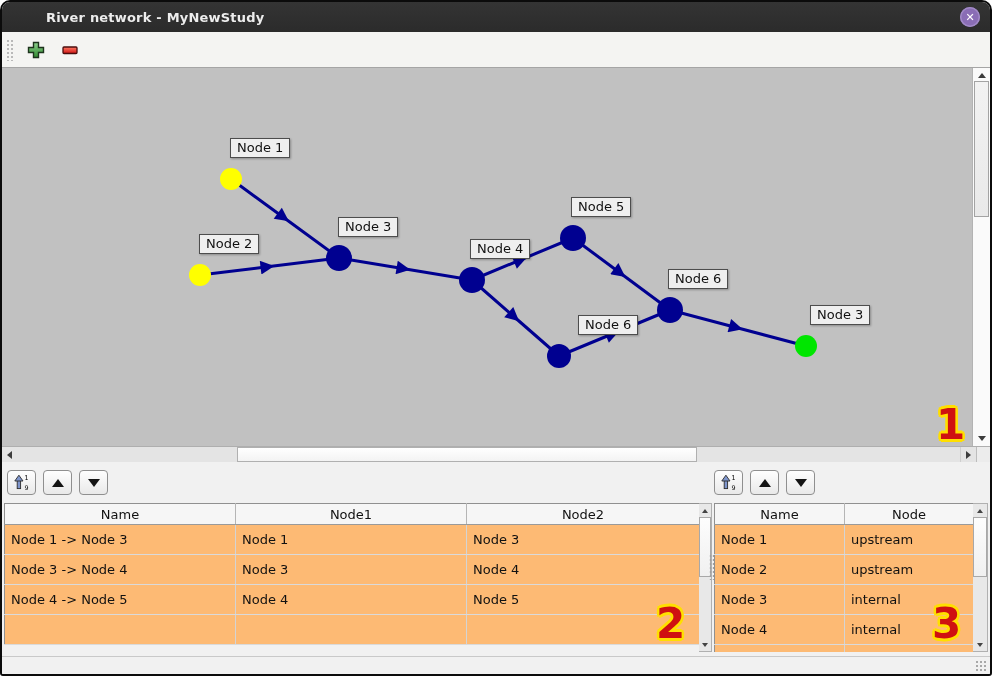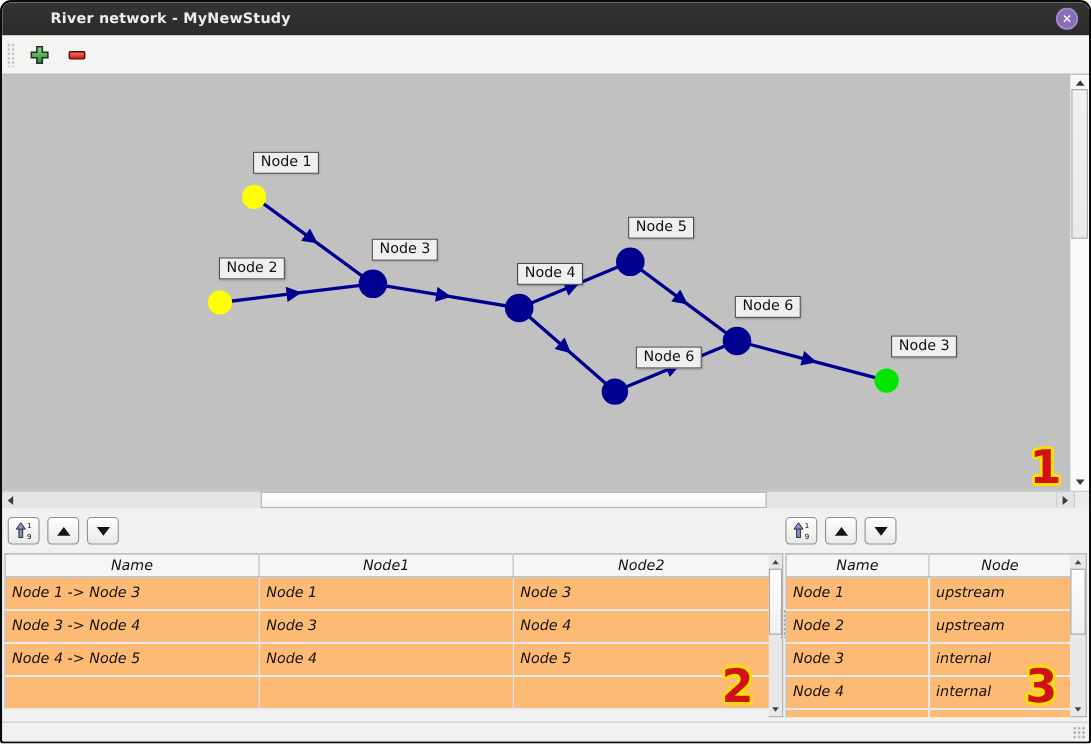--- a/index.html
+++ b/index.html
@@ -98,21 +98,21 @@
           border:1px solid #909090; height:141px; align-self:flex-start; }
   .grid th {
     height:21px; font-weight:normal; text-align:center; background:#f6f6f6;
     border-right:1px solid #b5b5b5; border-bottom:1px solid #9a9a9a; overflow:hidden;
   }
   .grid td {
     height:30px; padding-left:6px; text-align:left; background:#fdba74;
     border-right:1px solid #d4d4d4; border-bottom:1px solid #dadada;
     overflow:hidden; white-space:nowrap;
   }
-  .twrap-clip { overflow:hidden; height:149px;font-style:italic; }
+  .twrap-clip { overflow:hidden; height:149px; }
 
   
   .tscroll { position:relative; width:13px; background:#e8e8e8; border:1px solid #b0b0b0; border-left:none; height:149px; }
   .panel-right .tscroll { width:15px; }
   .tscroll .thumb {
     position:absolute; left:0px; right:0px; top:13px; height:60px;
     background:linear-gradient(#fdfdfd,#f0f0f0); border:1px solid #a8a8a8;
   }
   .ts-up   { top:0; left:0; right:0; height:13px; }
   .ts-down { bottom:0; left:0; right:0; height:13px; }

